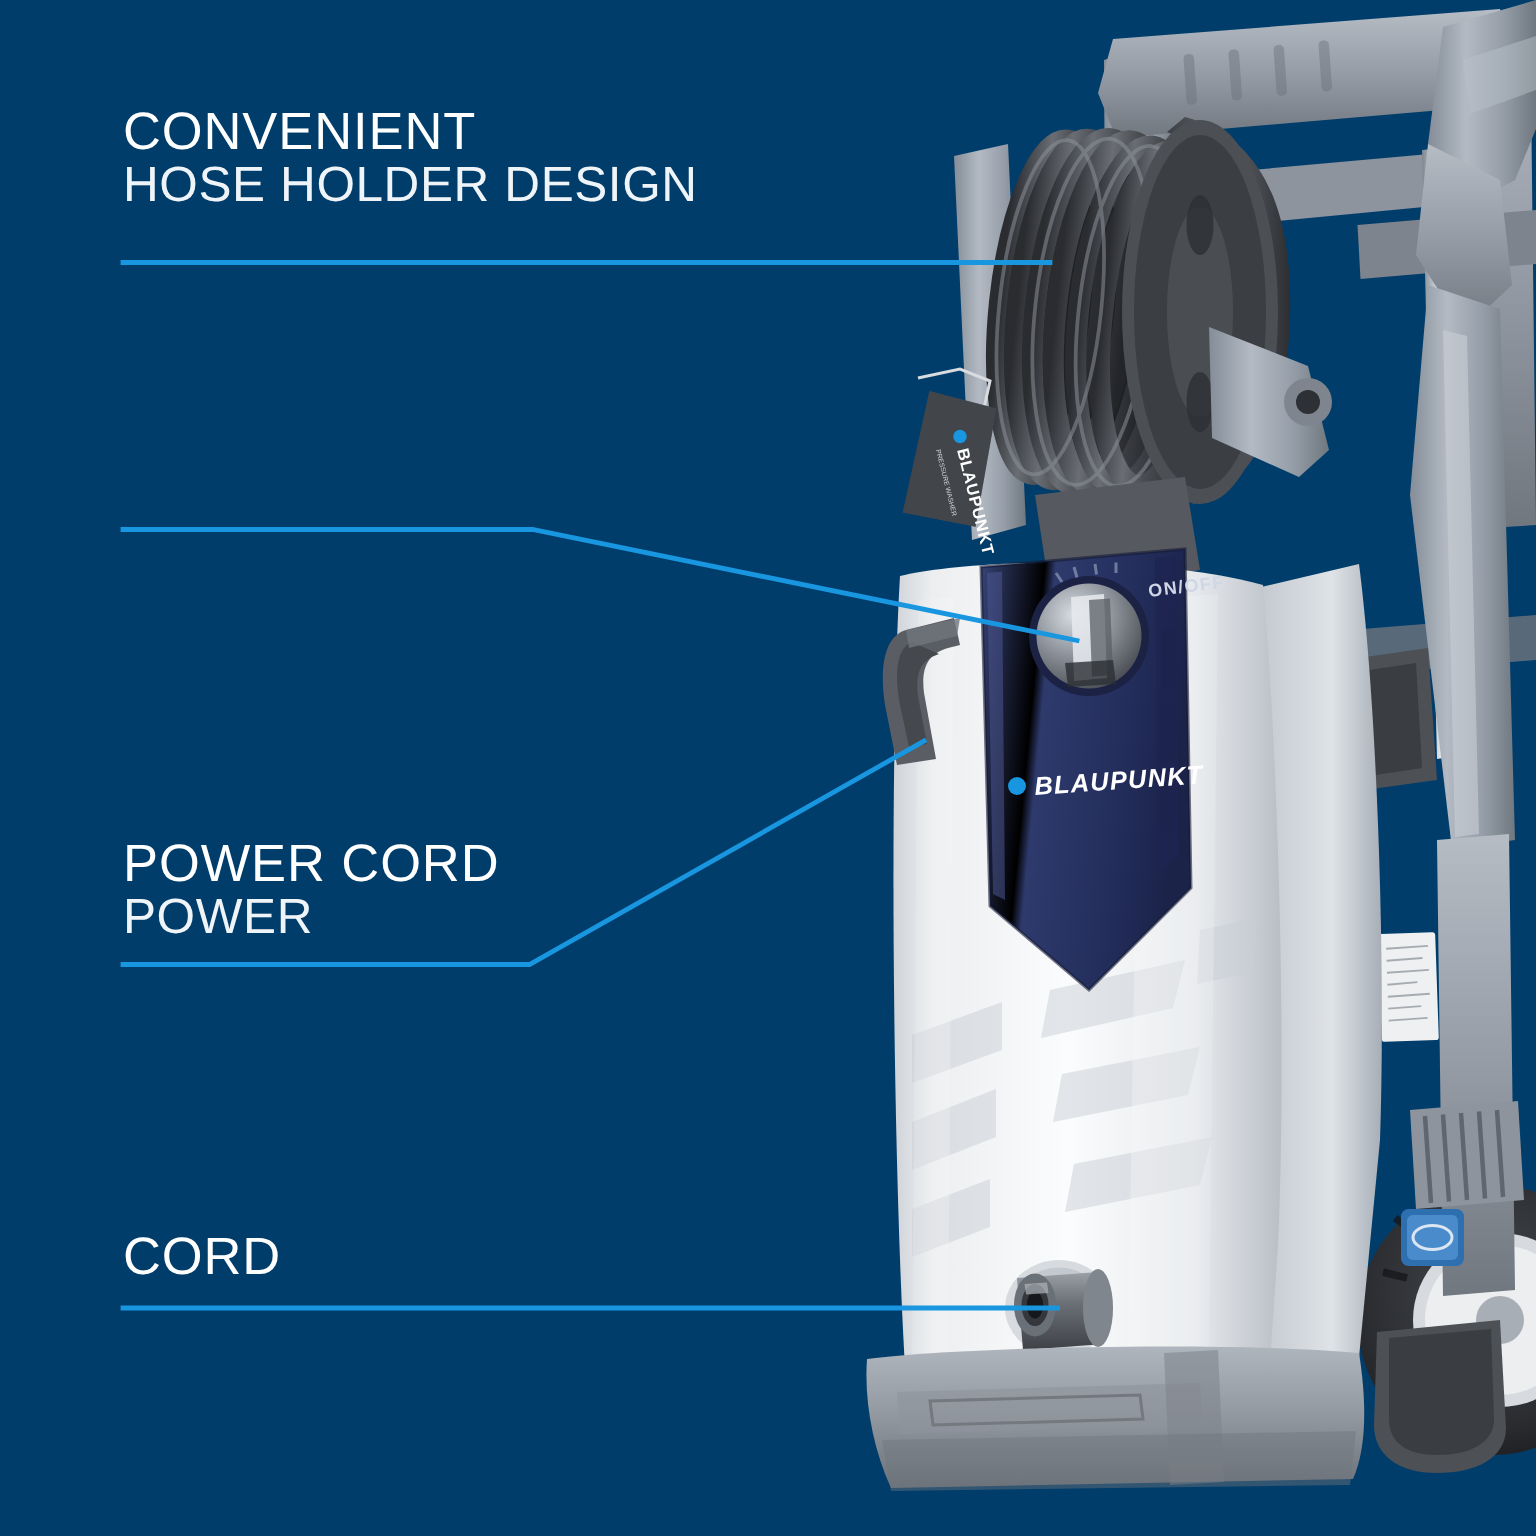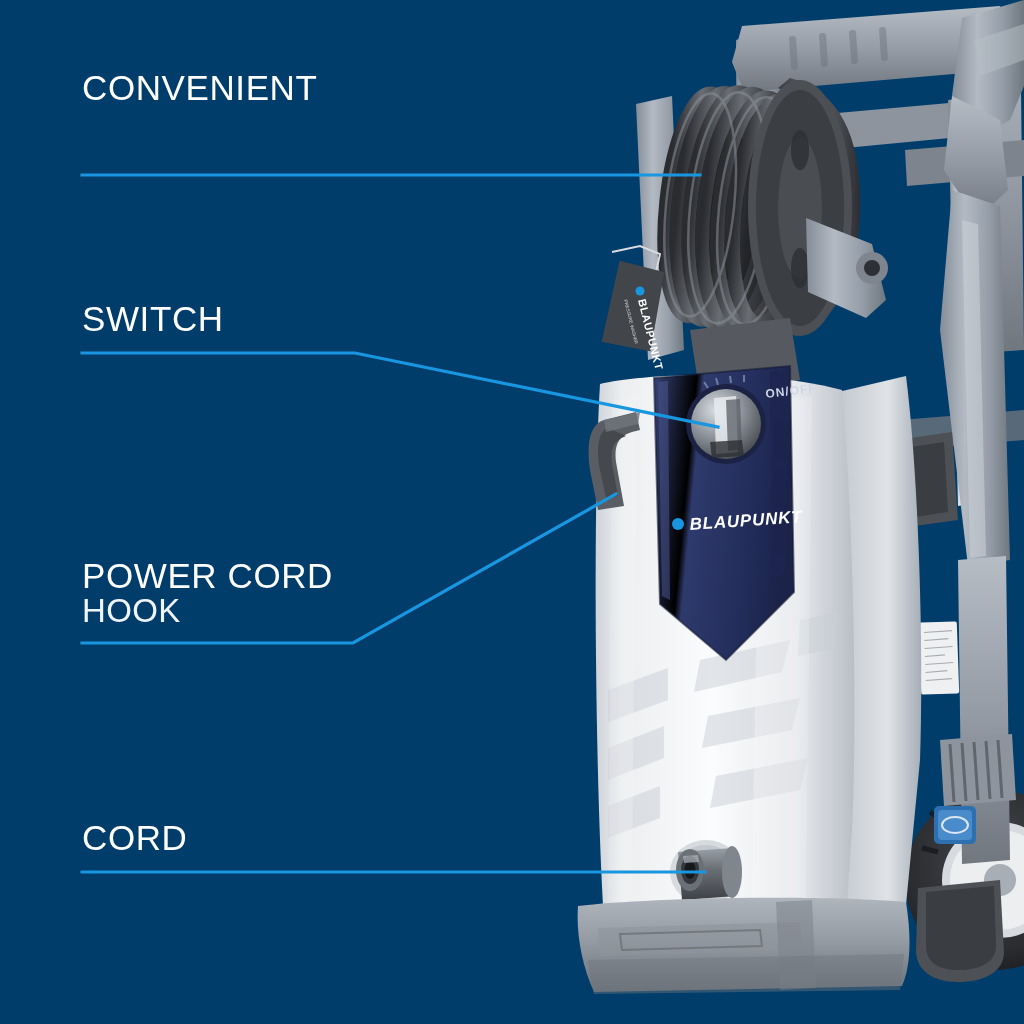--- a/index.html
+++ b/index.html
@@ -352,30 +352,27 @@
     <g fill="none" stroke="#1896e0" stroke-width="3.2" stroke-linecap="square" stroke-linejoin="miter">
       <path d="M82,175 L700,175"></path>
       <path d="M82,353 L355,353 L718,427"></path>
       <path d="M82,643 L353,643 L616,494"></path>
       <path d="M82,872 L705,872"></path>
     </g>
   </svg>
 
   <div class="callout" style="left:82px; top:70px;">
     <div class="line-bold">CONVENIENT</div>
+    <div class="line-light">HOSE HOLDER DESIGN</div>
   </div>
 
-  <div class="callout" style="left:82px; top:301px;">
-    <div class="line-bold">SWITCH</div>
-
-  </div>
 
   <div class="callout" style="left:82px; top:558px;">
     <div class="line-bold">POWER CORD</div>
-    <div class="line-light">HOOK</div>
+    <div class="line-light">POWER</div>
   </div>
 
   <div class="callout" style="left:82px; top:820px;">
     <div class="line-bold">CORD</div>
 
   </div>
 
 </div>
 
 </body></html>

